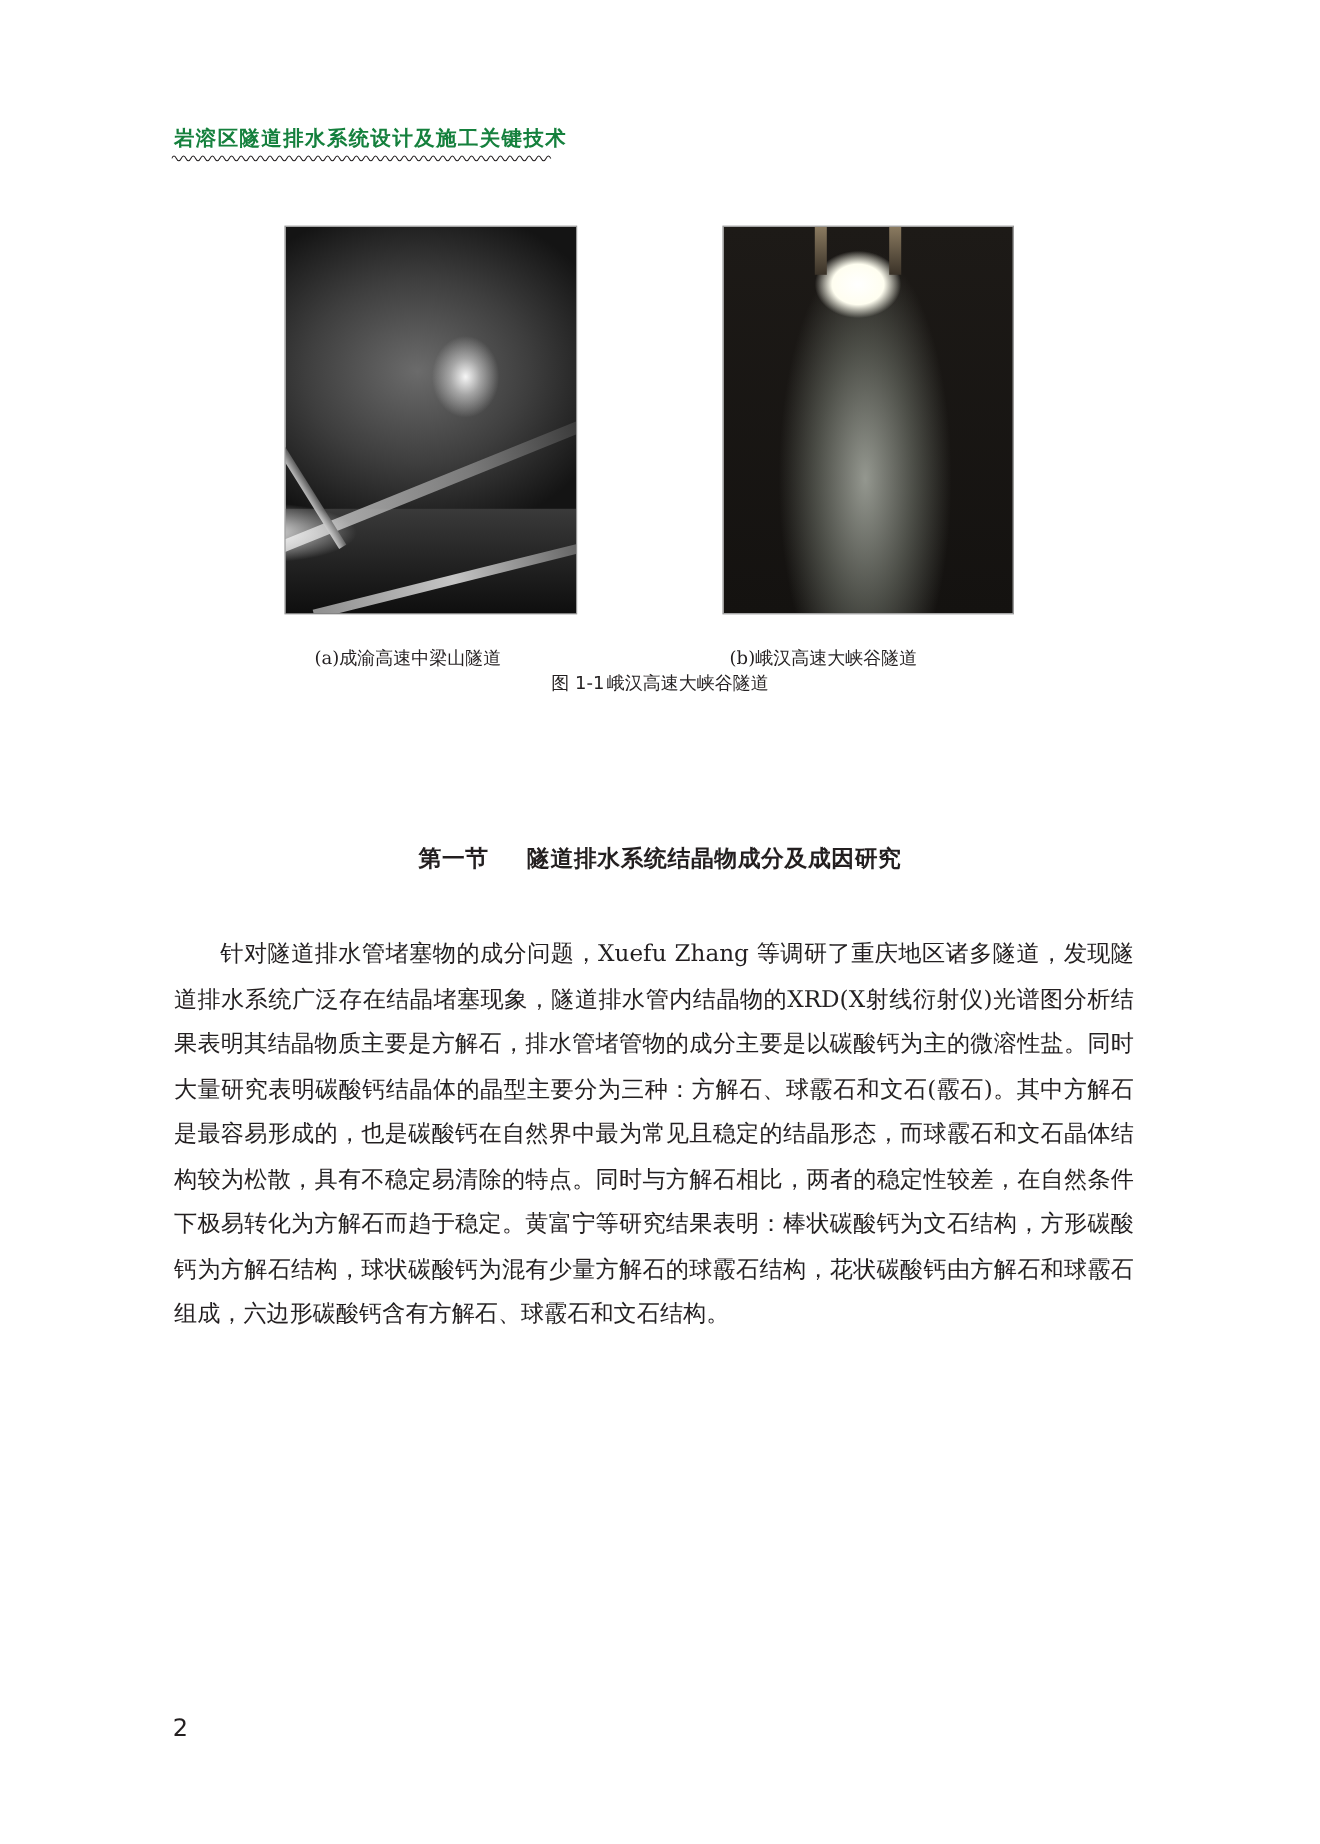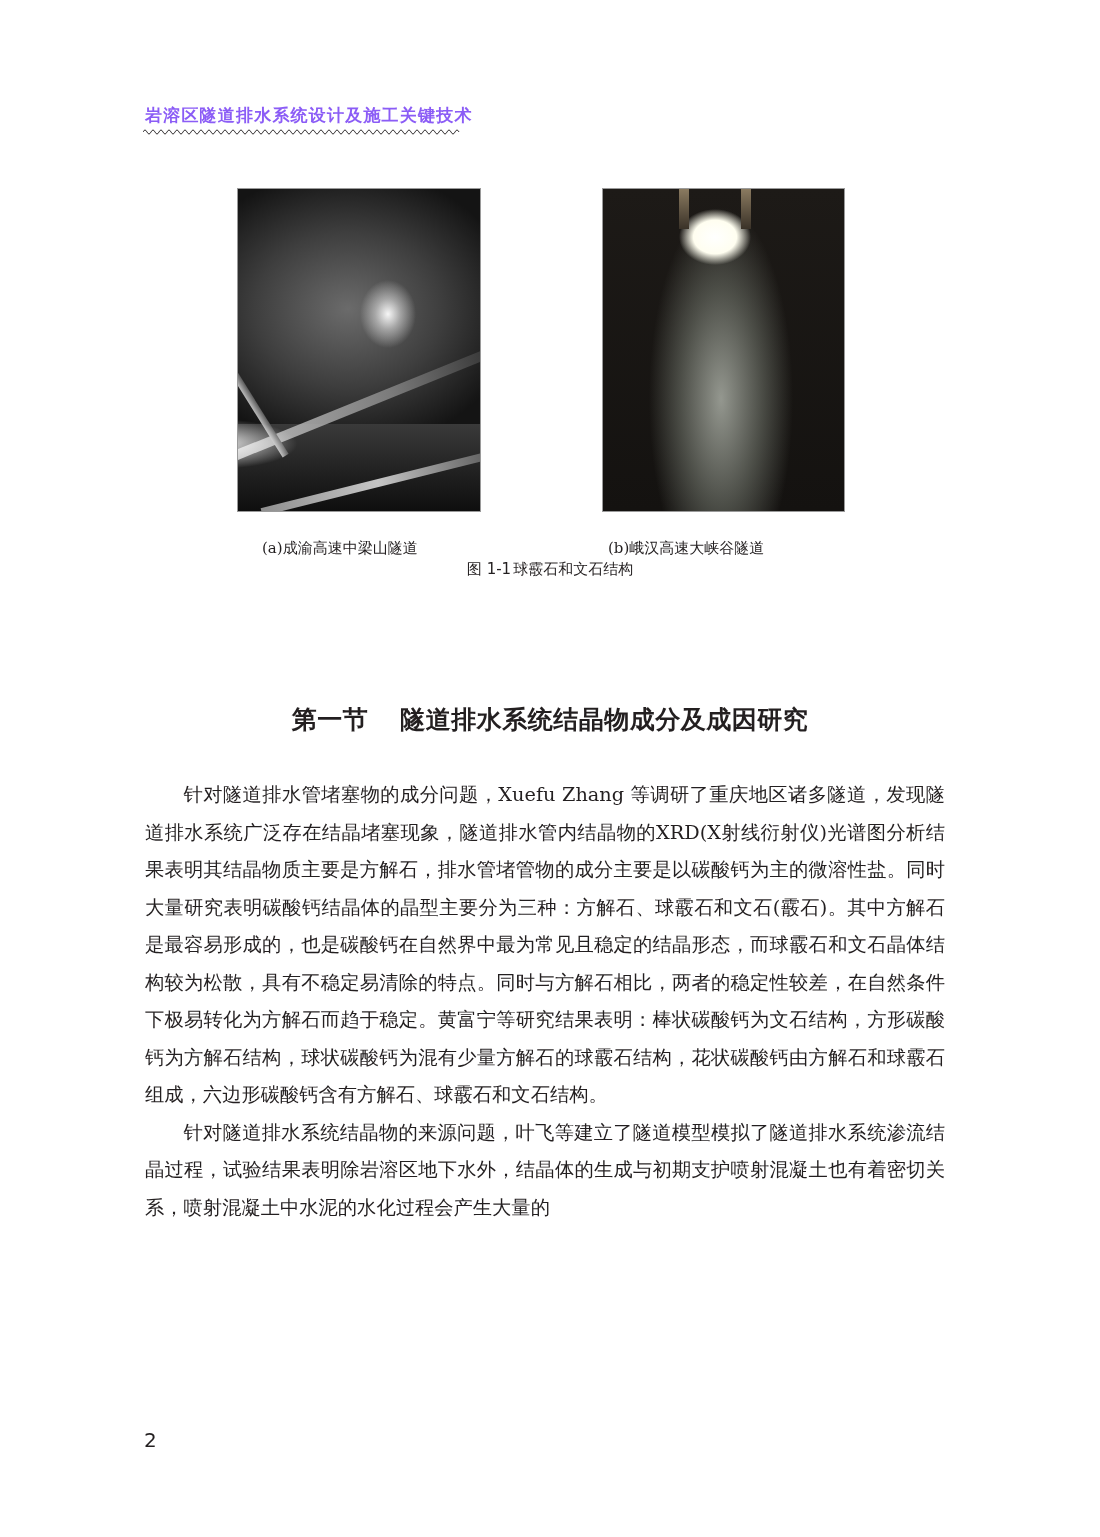--- a/index.html
+++ b/index.html
@@ -16,21 +16,21 @@
       font-family: "DejaVu Serif", "Liberation Serif", serif;
     }
     .running-header {
       position: absolute;
       left: 145px;
       top: 104px;
       font-family: "DejaVu Sans", "Liberation Sans", sans-serif;
       font-weight: bold;
       font-size: 17px;
       letter-spacing: 1.2px;
-      color: #8b5cf6;
+      color: #15803d;
     }
     .header-wave {
       position: absolute;
       left: 143px;
       top: 128px;
       width: 318px;
       height: 8px;
     }
     .figure {
       position: absolute;
@@ -101,21 +101,21 @@
     }
     .figure-caption .num { margin-right: 2px; }
     .section-title {
       position: absolute;
       top: 703px;
       left: 0;
       width: 1100px;
       text-align: center;
       font-family: "DejaVu Sans", "Liberation Sans", sans-serif;
       font-weight: bold;
-      font-size: 25px;
+      font-size: 19px;
       color: #231f20;
       letter-spacing: 0.5px;
     }
     .section-title .label { margin-right: 32px; }
     .body-text {
       position: absolute;
       left: 145px;
       top: 776px;
       width: 800px;
       font-family: "DejaVu Serif", "Liberation Serif", serif;
@@ -155,25 +155,24 @@
 
 <div class="figure" id="fig-b">
   <div class="pipe-edge" style="left:76px;"></div>
   <div class="pipe-edge" style="left:138px;"></div>
 </div>
 
 <div class="caption-sub" id="caption-a">(a)成渝高速中梁山隧道</div>
 <div class="caption-sub" id="caption-b">(b)峨汉高速大峡谷隧道</div>
 
 <div class="figure-caption">
-  <span class="num">图 1-1</span><span>球霰石和文石结构</span>
+  <span class="num">图 1-1</span><span>峨汉高速大峡谷隧道</span>
 </div>
 
 <div class="section-title">
   <span class="label">第一节</span><span>隧道排水系统结晶物成分及成因研究</span>
 </div>
 
 <div class="body-text">
   <p>针对隧道排水管堵塞物的成分问题，Xuefu Zhang 等调研了重庆地区诸多隧道，发现隧道排水系统广泛存在结晶堵塞现象，隧道排水管内结晶物的XRD(X射线衍射仪)光谱图分析结果表明其结晶物质主要是方解石，排水管堵管物的成分主要是以碳酸钙为主的微溶性盐。同时大量研究表明碳酸钙结晶体的晶型主要分为三种：方解石、球霰石和文石(霰石)。其中方解石是最容易形成的，也是碳酸钙在自然界中最为常见且稳定的结晶形态，而球霰石和文石晶体结构较为松散，具有不稳定易清除的特点。同时与方解石相比，两者的稳定性较差，在自然条件下极易转化为方解石而趋于稳定。黄富宁等研究结果表明：棒状碳酸钙为文石结构，方形碳酸钙为方解石结构，球状碳酸钙为混有少量方解石的球霰石结构，花状碳酸钙由方解石和球霰石组成，六边形碳酸钙含有方解石、球霰石和文石结构。</p>
-  <p>针对隧道排水系统结晶物的来源问题，叶飞等建立了隧道模型模拟了隧道排水系统渗流结晶过程，试验结果表明除岩溶区地下水外，结晶体的生成与初期支护喷射混凝土也有着密切关系，喷射混凝土中水泥的水化过程会产生大量的</p>
 </div>
 
 <div class="page-number">2</div>
 
 </body></html>

